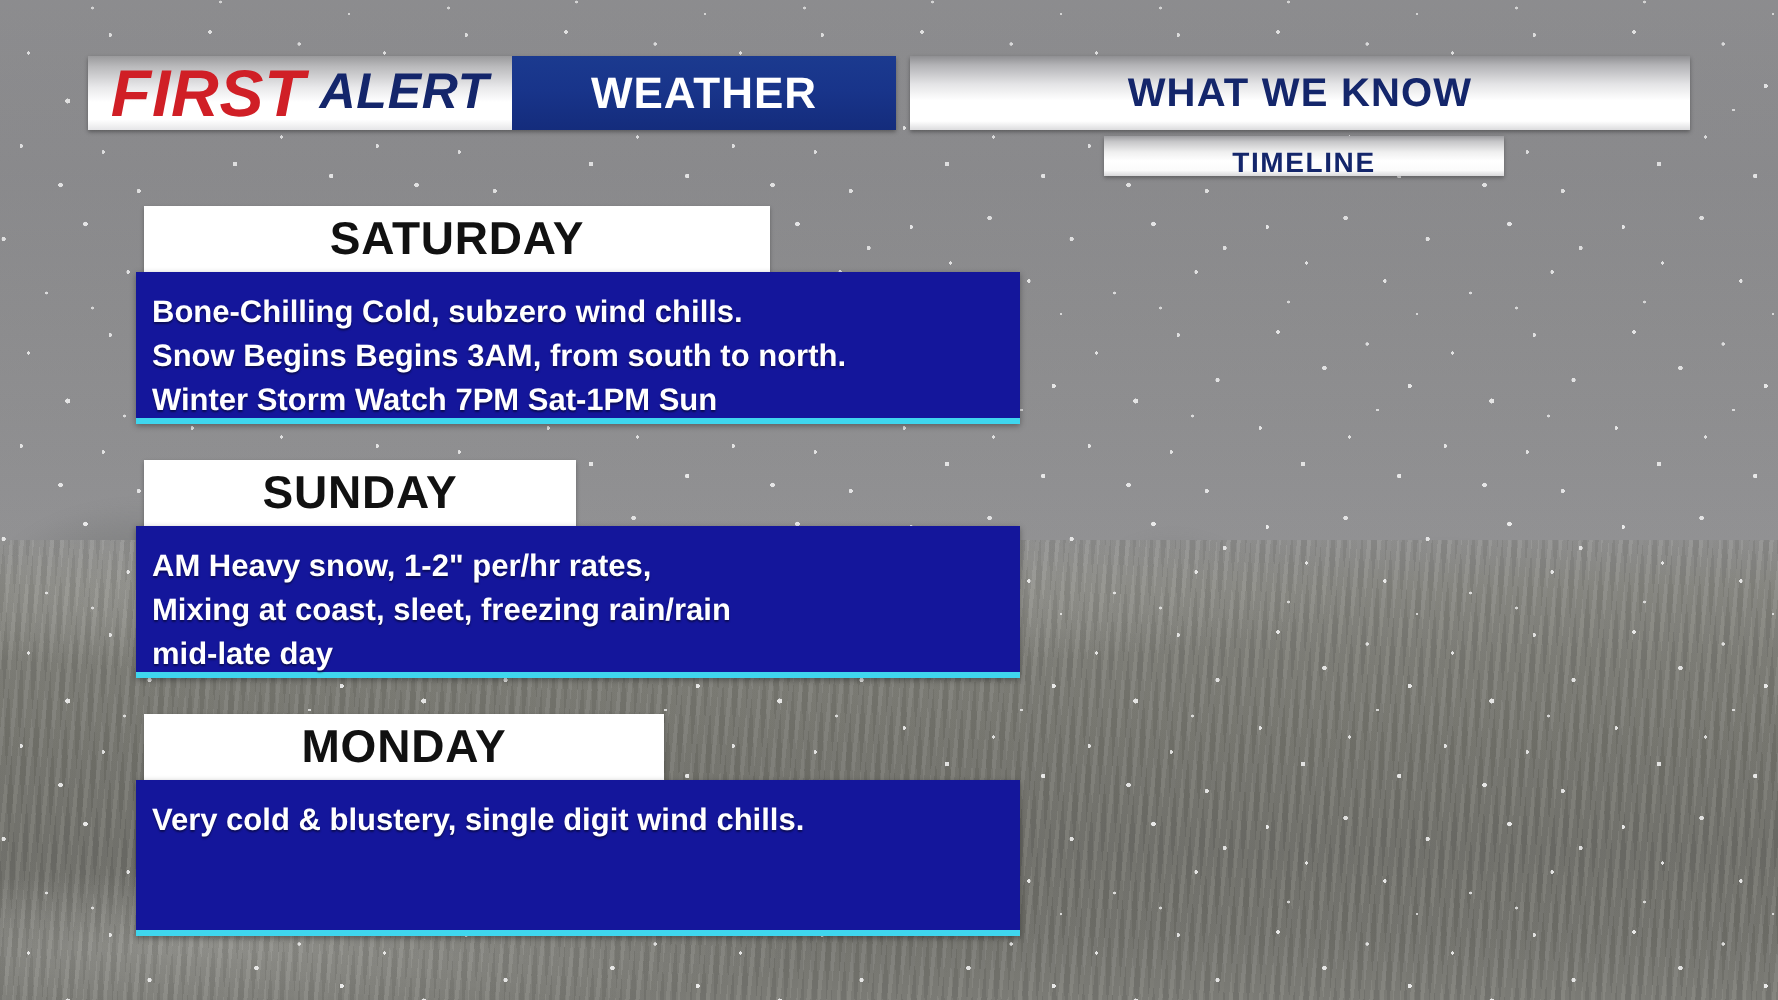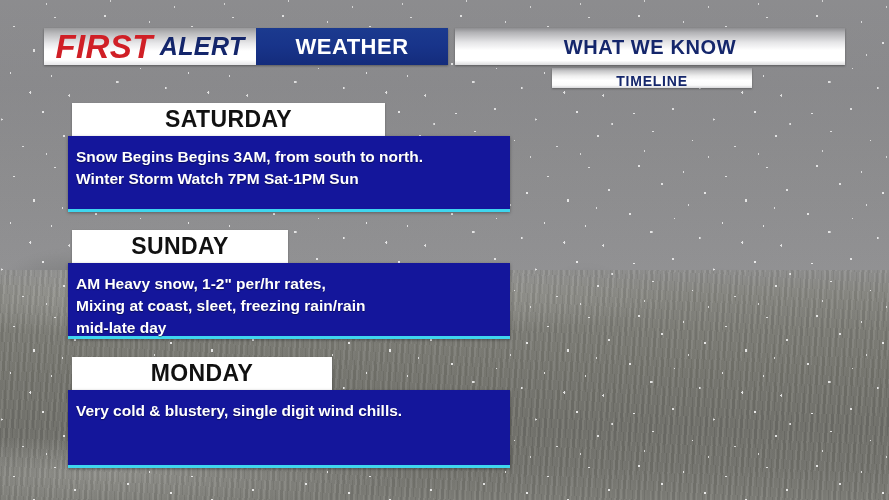--- a/index.html
+++ b/index.html
@@ -303,20 +303,21 @@
 
   <div class="timeline-bar">
     <span class="timeline-text">TIMELINE</span>
   </div>
 
   <div class="day-block" id="day-saturday">
     <div class="day-title">
       <span class="day-title-text">SATURDAY</span>
     </div>
     <div class="day-body">
+      <div class="day-line">Bone-Chilling Cold, subzero wind chills.</div>
       <div class="day-line">Snow Begins Begins 3AM, from south to north.</div>
       <div class="day-line">Winter Storm Watch 7PM Sat-1PM Sun</div>
     </div>
   </div>
 
   <div class="day-block" id="day-sunday">
     <div class="day-title">
       <span class="day-title-text">SUNDAY</span>
     </div>
     <div class="day-body">

